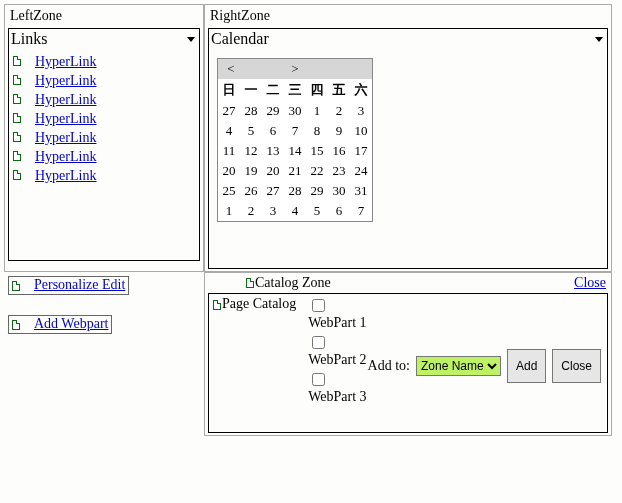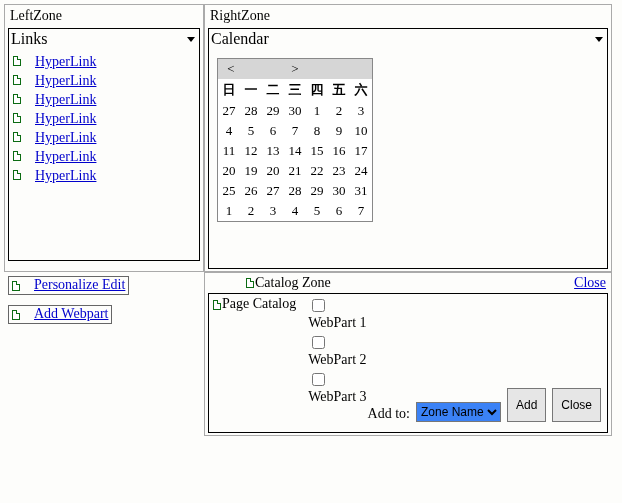--- a/index.html
+++ b/index.html
@@ -72,21 +72,21 @@
   a.hlink, a.action-link {
     color: #0000cc;
     text-decoration: underline;
     cursor: pointer;
     padding-left: 13px;
   }
   .action-box {
     border: 1px solid #666;
     display: inline-block;
     padding: 0px 3px 1px 3px;
-    margin-bottom: 10px;
+    margin-bottom: 20px;
   }
   .action-box .page-icon { display: inline-block; vertical-align: middle; margin-right:1px; margin-bottom:2px;}
   .calendar-wrap {
     border: 1px solid #888;
     display: inline-block;
     padding: 0;
     margin: 4px 0 0 4px;
     background: #fff;
   }
   .cal-header {
@@ -126,29 +126,29 @@
     display:flex;
     flex-direction:row;
   }
   .catalog-subtitle { margin-bottom: 4px; }
   .catalog-items { padding-left: 12px; flex:1; }
   .catalog-items label { display:block; margin-bottom:2px; }
   .catalog-items input { vertical-align: middle; margin-right:4px;}
   .catalog-footer {
     margin-top: 14px;
     display:flex;
-    align-items:flex-end;
+    align-items:center;
     gap:6px;
   }
   select, button {
     font-family: Arial, sans-serif;
     font-size: 12px;
   }
   select {
-    background:#3b82f6;
+    background:#bef264;
     border:1px solid #777;
     height:20px;
   }
   button {
     background:#e6e6e6;
     border:1px solid #777;
     padding:1px 8px;
     height:34px;
     cursor:pointer;
   }

